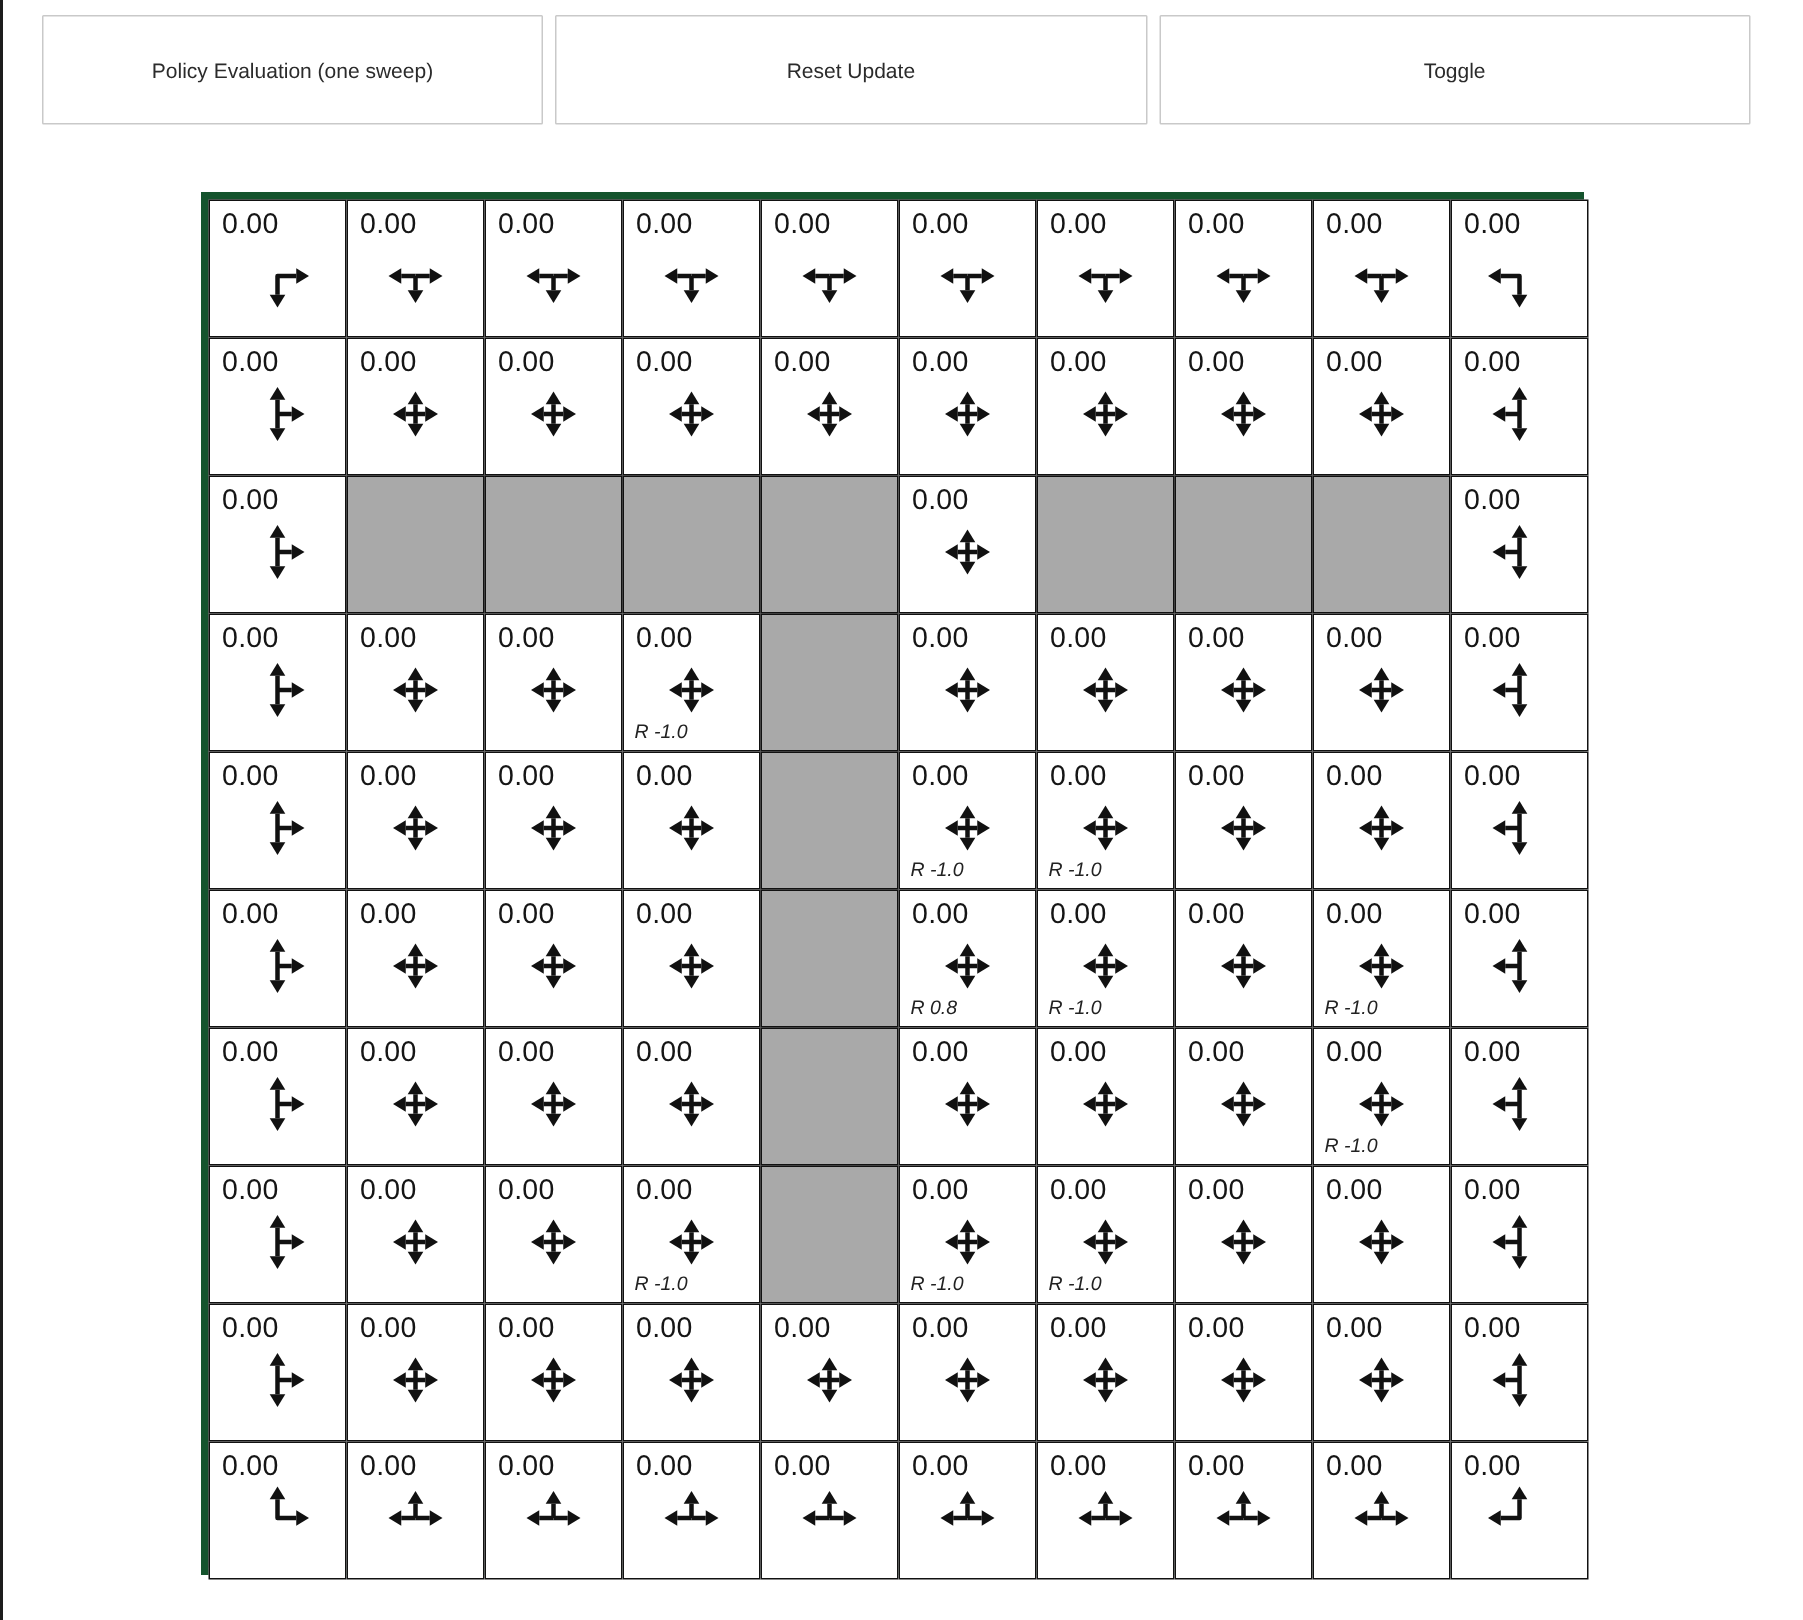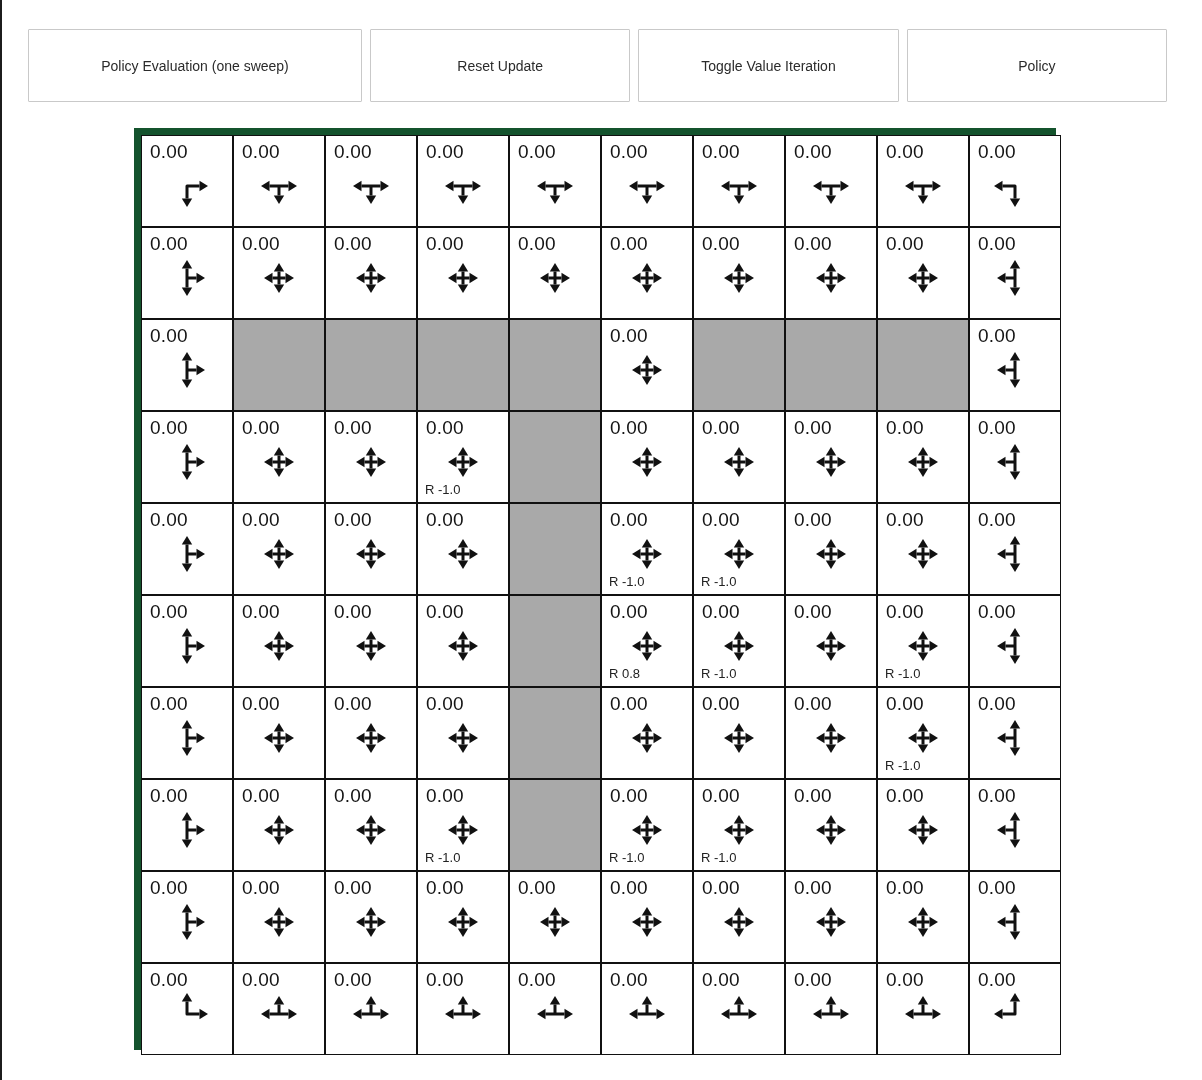--- a/index.html
+++ b/index.html
@@ -15,21 +15,21 @@
   }
   .screen-edge {
     position: absolute;
     left: 0; top: 0;
     width: 2px; height: 1080px;
     background: #1c1c1c;
   }
   .toolbar {
     position: absolute;
     left: 28px;
-    top: 29px;
+    top: 10px;
     width: 1139px;
     height: 73px;
     display: flex;
     gap: 8px;
   }
   .toolbar button {
     background: #ffffff;
     border: 1px solid #c9c9c9;
     border-radius: 1px;
     font-family: "Liberation Sans", sans-serif;
@@ -39,21 +39,21 @@
     flex: 1;
     padding: 0;
   }
   .toolbar button:first-child { flex: none; width: 334px; }
   .grid {
     position: absolute;
     left: 134px;
     top: 128px;
     width: 922px;
     height: 922px;
-    border: 7px solid #14532d;
+    border: 5px solid #14532d;
     display: grid;
     grid-template-columns: repeat(10, 92px);
     grid-template-rows: repeat(10, 92px);
     background: #111111;
   }
   .cell {
     position: relative;
     border: 1px solid #111111;
     background: #ffffff;
   }
@@ -71,32 +71,32 @@
     top: 26px;
     left: 50%;
     transform: translateX(-50%);
   }
   .cell .reward {
     position: absolute;
     bottom: 5px;
     left: 7px;
     font-size: 13px;
     color: #222222;
+    font-style: italic;
   }
 </style>
 </head>
 <body>
 
 <div class="screen-edge"></div>
 
 <div class="toolbar">
   <button>Policy Evaluation (one sweep)</button>
   <button>Reset Update</button>
-  <button>Toggle Value Iteration</button>
-  <button>Policy</button>
+  <button>Toggle</button>
 </div>
 
 <div class="grid">
     <div class="cell">
       <span class="val">0.00</span>
       <svg width="48" height="48" viewBox="0 0 48 48" class="arrows">
         <polyline points="24,36.5 24,24 36.5,24" fill="none" stroke="#111111" stroke-width="3" stroke-linejoin="round"></polyline>
         <polygon points="24,45 18.8,36.5 29.2,36.5" fill="#111111"></polygon>
         <polygon points="45,24 36.5,29.2 36.5,18.8" fill="#111111"></polygon>
       </svg>

